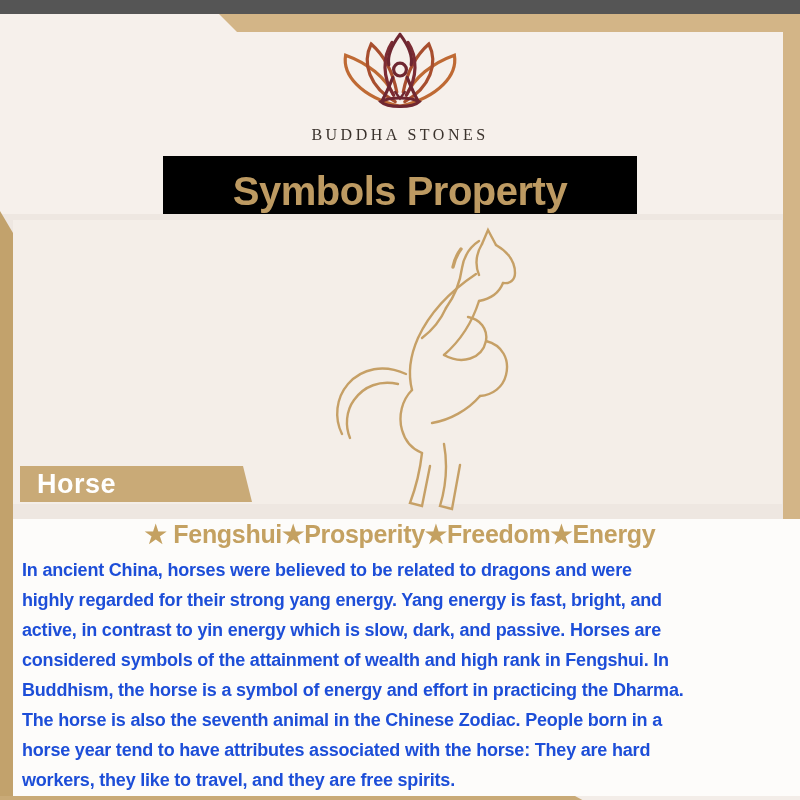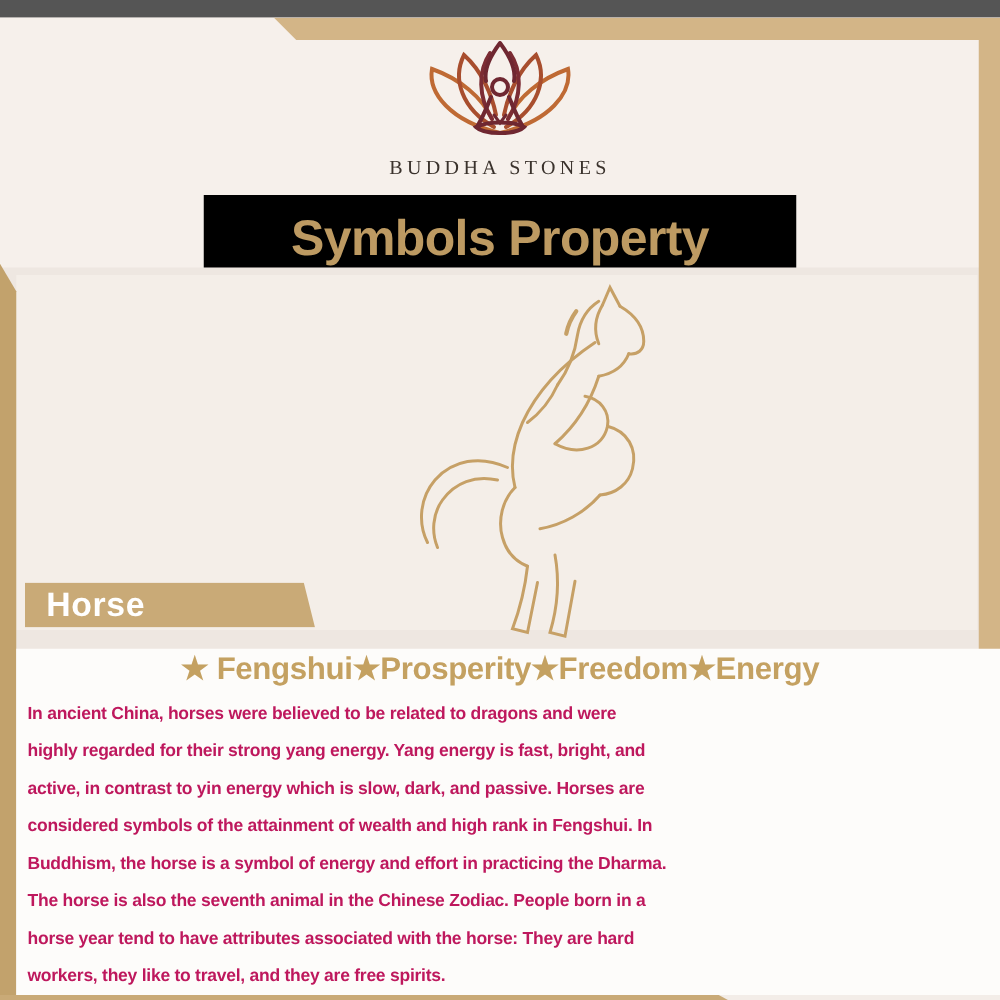--- a/index.html
+++ b/index.html
@@ -42,21 +42,21 @@
     color:#ffffff; font-weight:bold; font-size:27px; padding-left:17px; letter-spacing:0.5px;
   }
   
   .text-panel{position:absolute; left:13px; top:505px; width:787px; height:277px; background:#fdfcfa;}
   .traits-line{
     position:absolute; left:0; top:506px; width:800px; text-align:center;
     font-size:25px; font-weight:bold; color:#c4a161; letter-spacing:-0.3px;
   }
   .description{
     position:absolute; left:22px; top:541px; width:766px;
-    font-size:14px; font-weight:bold; color:#be185d;
+    font-size:18px; font-weight:bold; color:#1d4ed8;
     line-height:30px; letter-spacing:-0.2px; white-space:pre-line;
   }
 </style>
 </head>
 <body>
 
 <div class="canvas">
 
   <div class="header-bg"></div>
   <div class="light-panel"></div>

